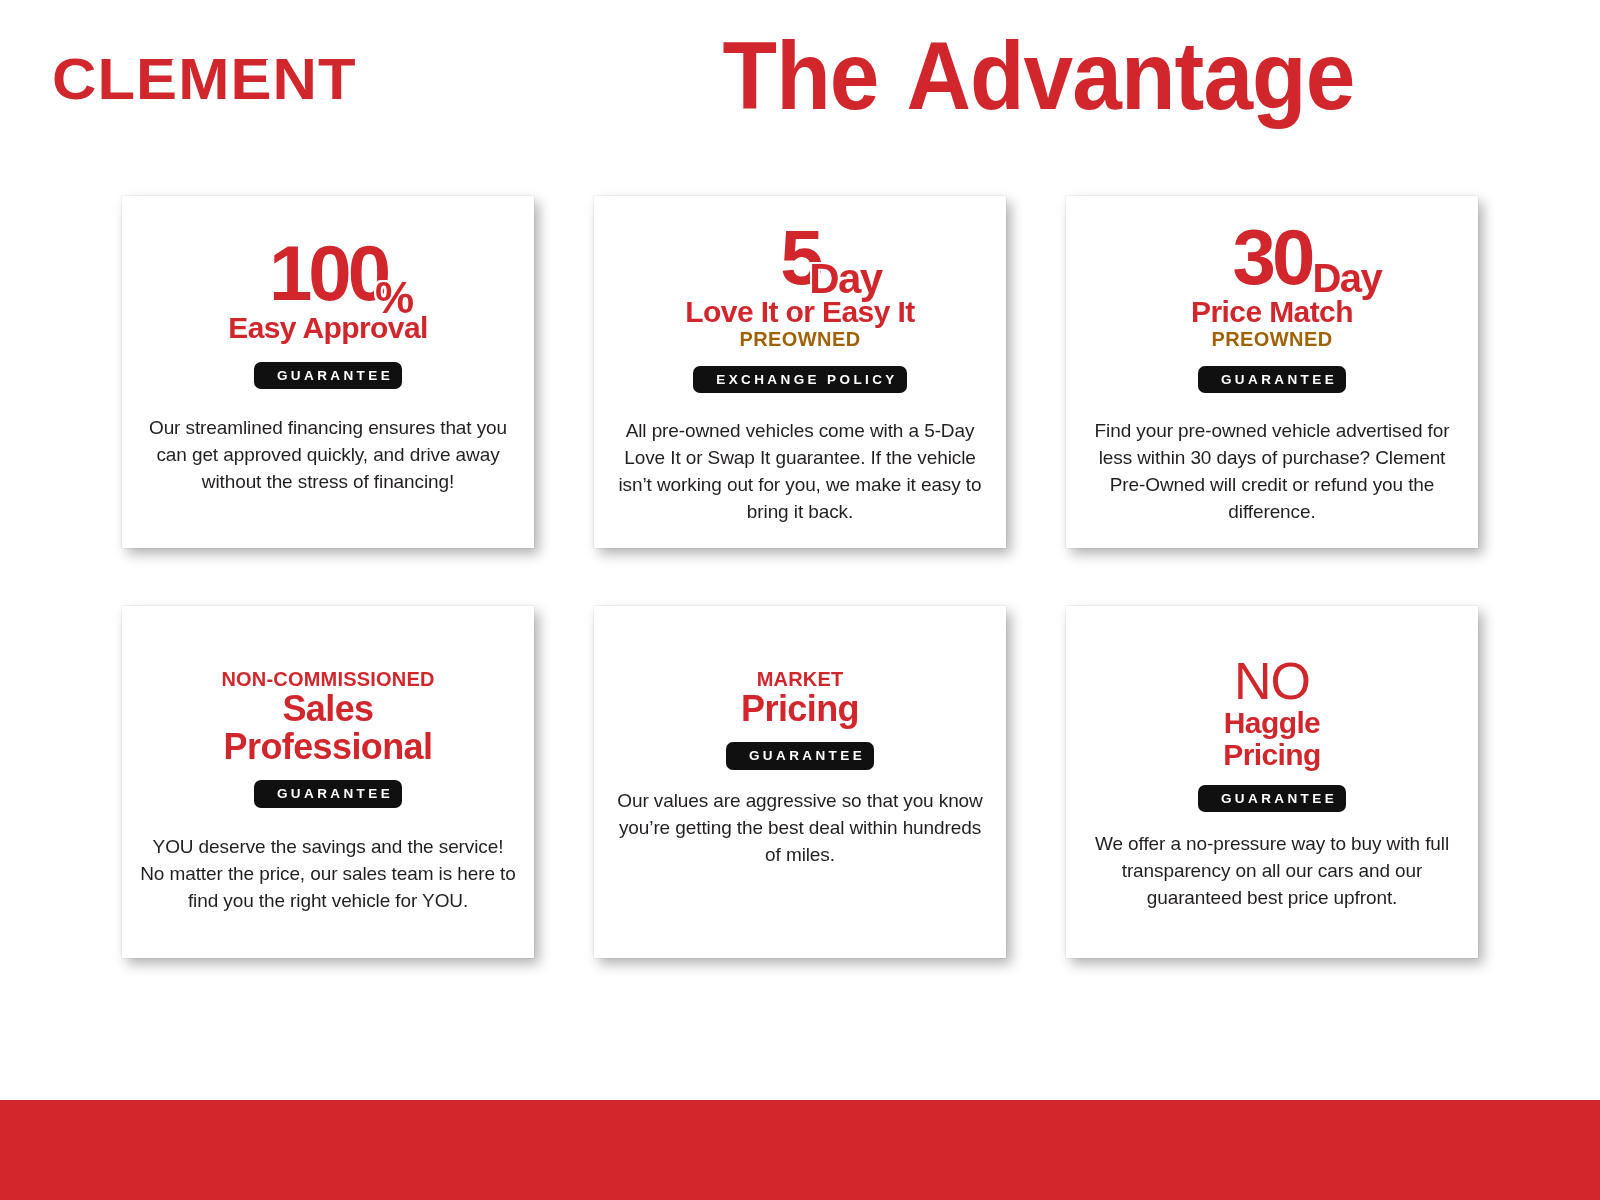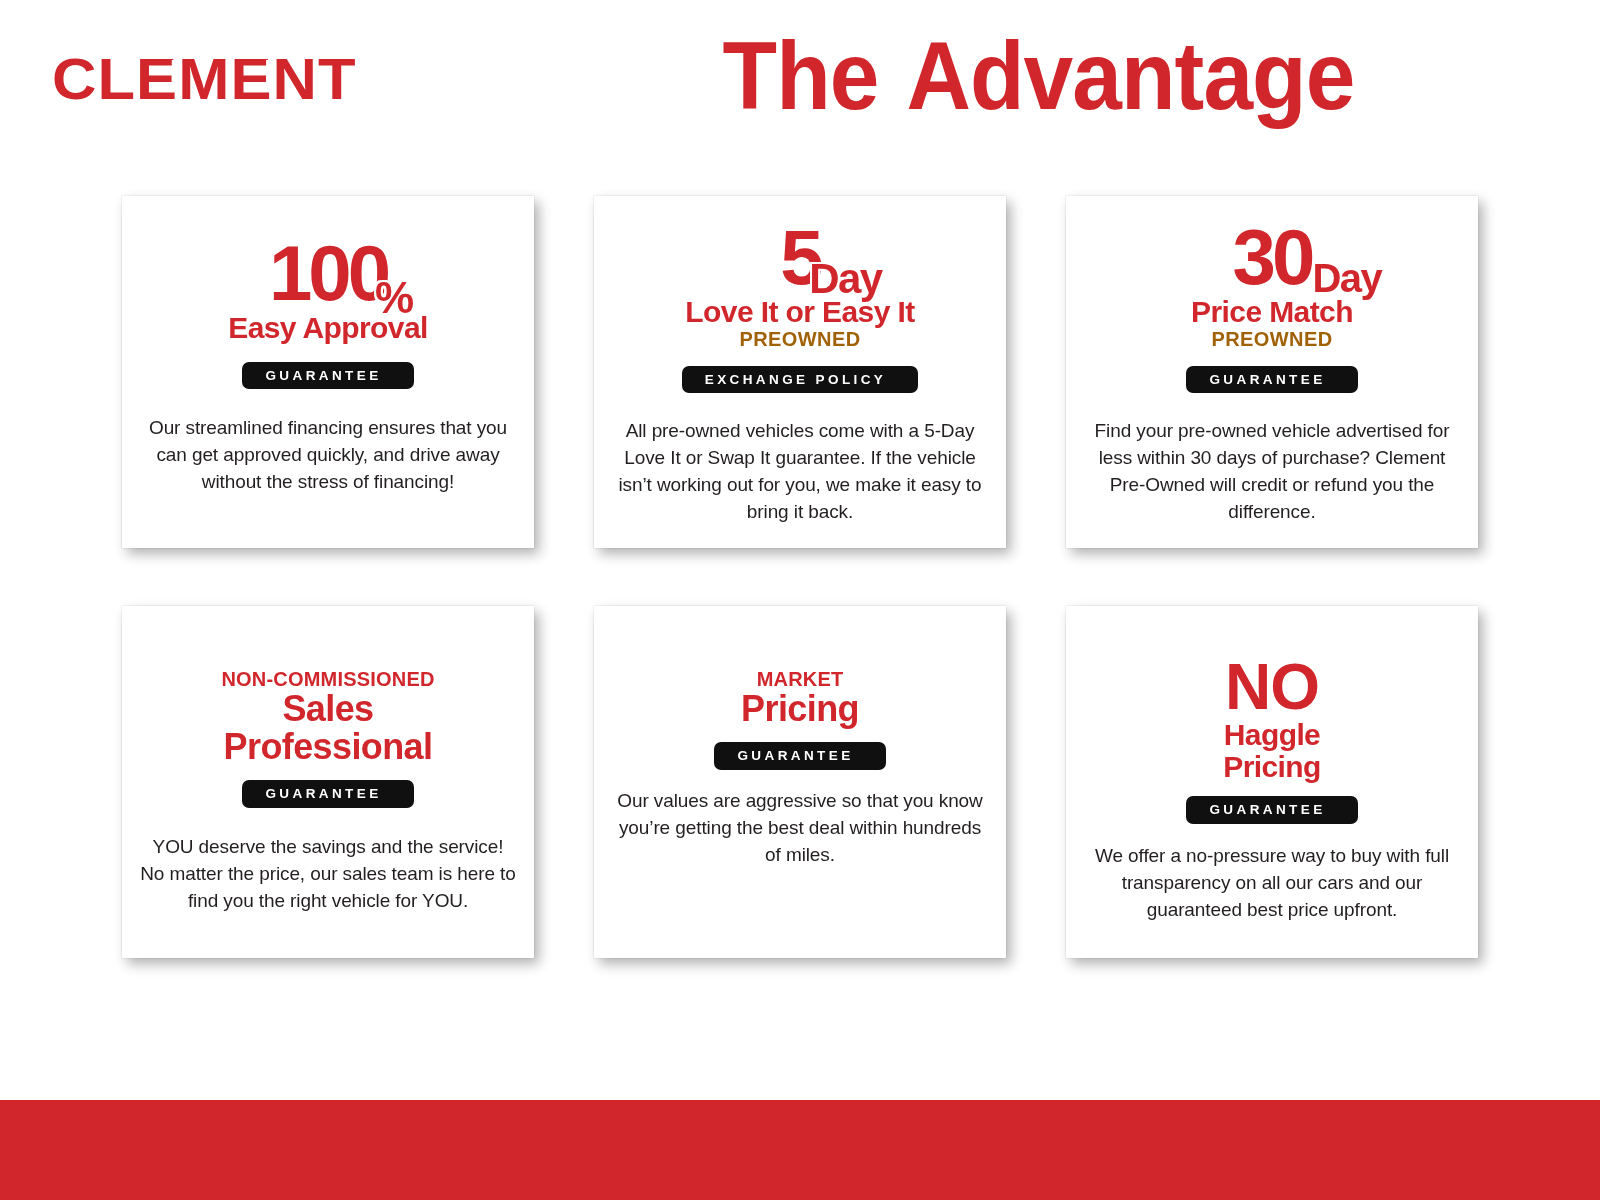--- a/index.html
+++ b/index.html
@@ -161,37 +161,37 @@
     line-height: 1.1;
   }
   .h-eyebrow {
     font-size: 20px;
     font-weight: 700;
     letter-spacing: 0.2px;
     color: #D1272C;
     line-height: 1.1;
   }
   .h-no {
-    font-size: 64px;
-    font-weight: 700;
+    font-size: 52px;
+    font-weight: 400;
     letter-spacing: -1px;
     color: #D1272C;
     line-height: 0.98;
   }
 
   
   .badge {
     display: inline-block;
     background: #101010;
     color: #ffffff;
     border-radius: 7px;
     font-size: 13.5px;
     font-weight: 700;
     letter-spacing: 3.4px;
-    padding: 7px 32px 7px 23px;
+    padding: 7px 9px 7px 23px;
     line-height: 1;
     white-space: nowrap;
   }
 
   
   .body-copy {
     color: #231f20;
     font-size: 19px;
     line-height: 1.42;
     text-align: center;

